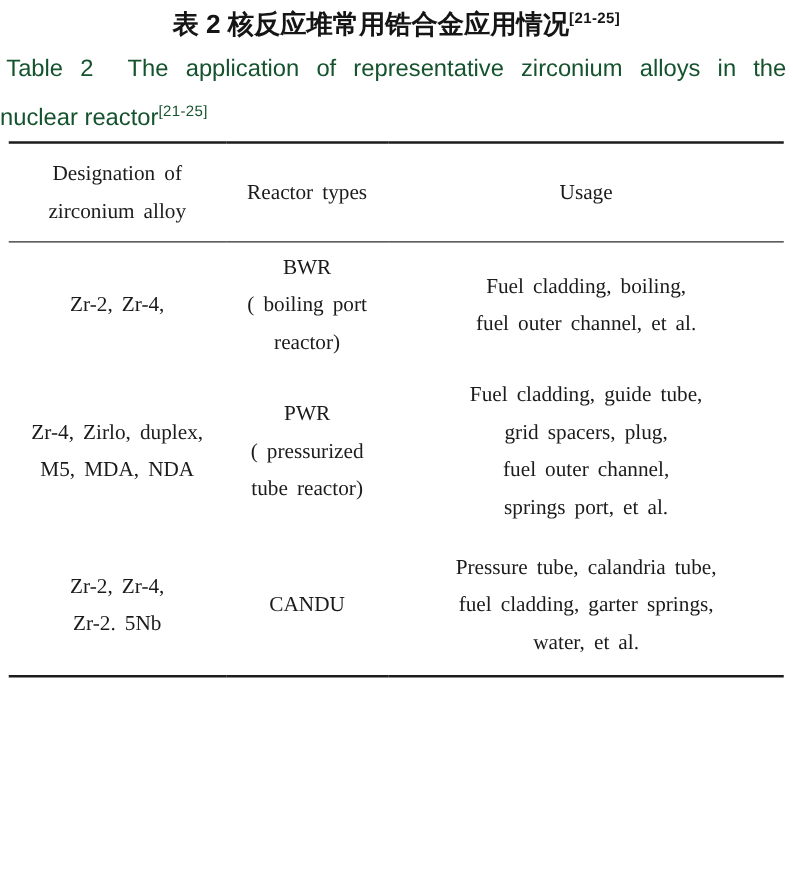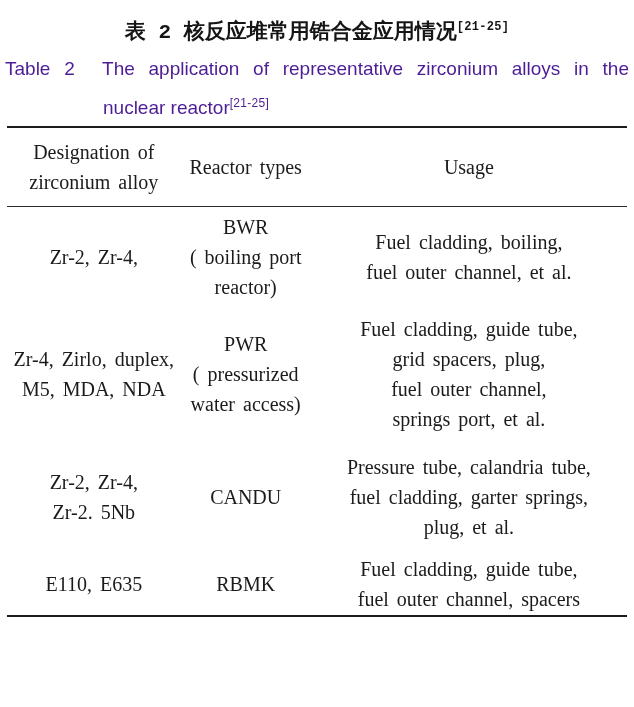--- a/index.html
+++ b/index.html
@@ -9,61 +9,60 @@
     height: 707px;
     background: #ffffff;
     color: #1b1b1b;
     font-family: "Liberation Serif", "DejaVu Serif", serif;
     overflow: hidden;
     box-sizing: border-box;
   }
 
   
   .title-zh {
-    margin-top: 18px;
+    margin-top: 5px;
     text-align: center;
-    font-family: Liberation Mono, monospace;
+    font-family: Liberation Sans, sans-serif;
     font-weight: bold;
     font-size: 21px;
     line-height: 30px;
     color: #151515;
   }
   .title-en {
     font-family: "Liberation Sans", "DejaVu Sans", sans-serif;
     font-size: 19px;
-    color: #4c1d95;
+    color: #14532d;
   }
   .title-en.line1 {
     margin: 5px 5px 0 5px;
     line-height: 32px;
     text-align: justify;
     text-align-last: justify;
   }
   .title-en.line1 .en-label { padding-right: 14px; }
   .title-en.line2 {
     margin-top: 7px;
     margin-bottom: 2px;
     line-height: 32px;
-    padding-left: 103px;
   }
   sup.cite {
     font-size: 12px;
     letter-spacing: 0.3px;
     vertical-align: super;
     line-height: 0;
   }
 
   
   table.tbl {
     width: 620px;
     margin: 0 auto;
     border-collapse: collapse;
     border-top: 2.5px solid #1c1c1c;
     border-bottom: 2.5px solid #1c1c1c;
-    font-size: 20px;
+    font-size: 17px;
     table-layout: fixed;
   }
   col.c1 { width: 28%; }
   col.c2 { width: 21%; }
   col.c3 { width: 51%; }
   .tbl th, .tbl td {
     font-weight: normal;
     text-align: center;
     vertical-align: middle;
     word-spacing: 3px;
@@ -138,21 +137,21 @@
       </tr>
 
       <tr class="r2">
         <td>
           <div class="ln">Zr-4, Zirlo, duplex,</div>
           <div class="ln">M5, MDA, NDA</div>
         </td>
         <td>
           <div class="ln">PWR</div>
           <div class="ln">( pressurized</div>
-          <div class="ln">water access)</div>
+          <div class="ln">tube reactor)</div>
         </td>
         <td>
           <div class="ln">Fuel cladding, guide tube,</div>
           <div class="ln">grid spacers, plug,</div>
           <div class="ln">fuel outer channel,</div>
           <div class="ln">
             <span>springs port,</span>
             <span class="em">et al.</span>
           </div>
         </td>
@@ -163,36 +162,24 @@
           <div class="ln">Zr-2, Zr-4,</div>
           <div class="ln">Zr-2. 5Nb</div>
         </td>
         <td>
           <div class="ln">CANDU</div>
         </td>
         <td>
           <div class="ln">Pressure tube, calandria tube,</div>
           <div class="ln">fuel cladding, garter springs,</div>
           <div class="ln">
-            <span>plug,</span>
+            <span>water,</span>
             <span class="em">et al.</span>
           </div>
         </td>
       </tr>
 
 
-      <tr class="r5">
-        <td>
-          <div class="ln">E110, E635</div>
-        </td>
-        <td>
-          <div class="ln">RBMK</div>
-        </td>
-        <td>
-          <div class="ln">Fuel cladding, guide tube,</div>
-          <div class="ln">fuel outer channel, spacers</div>
-        </td>
-      </tr>
 
     </tbody>
   </table>
 
 </div>
 
 </body></html>

